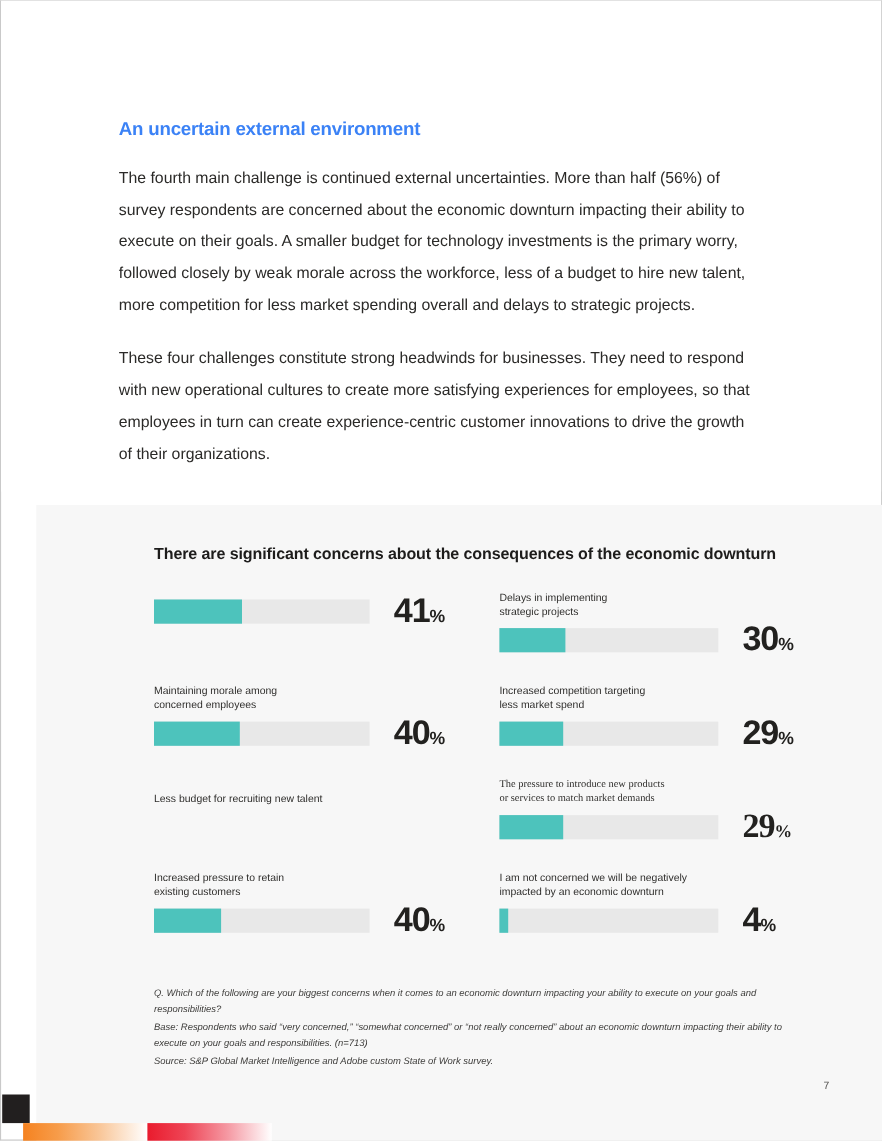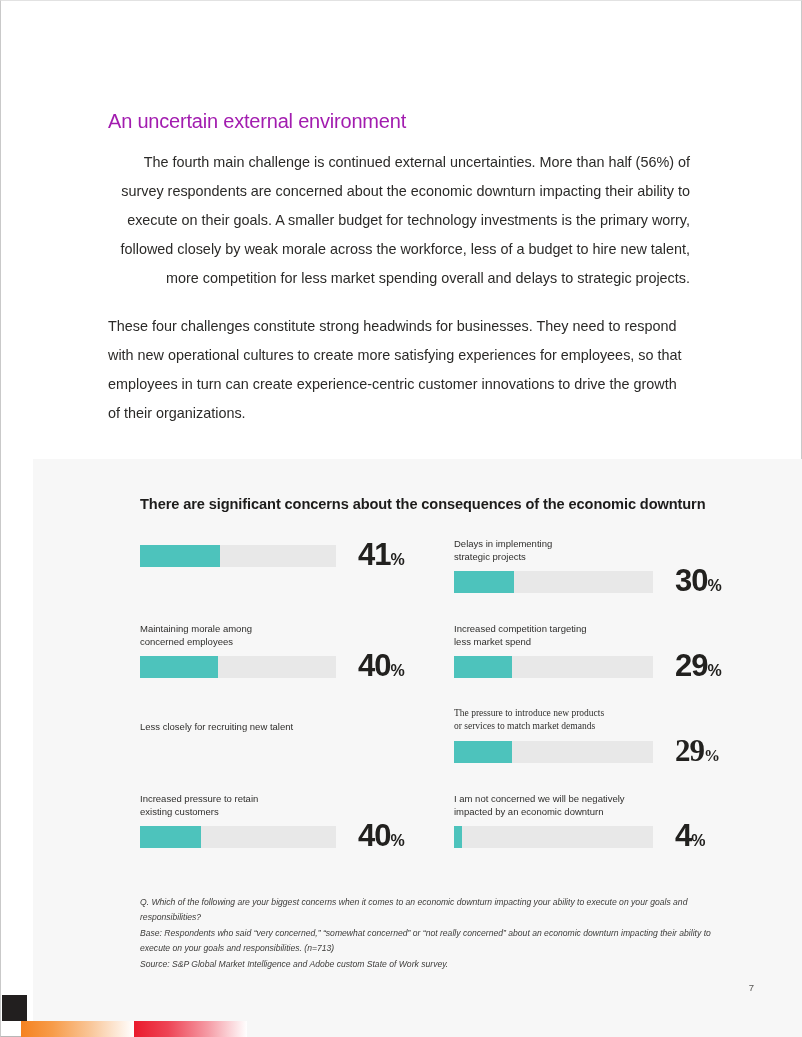--- a/index.html
+++ b/index.html
@@ -34,35 +34,35 @@
     width: 800px;
     height: 446px;
     background: #ffffff;
     box-sizing: border-box;
   }
 
   .heading {
     position: absolute;
     left: 107px;
     top: 96px;
-    font-size: 20px;
-    font-weight: normal;
-    color: #a21caf;
+    font-size: 17px;
+    font-weight: bold;
+    color: #3b82f6;
     letter-spacing: -0.2px;
   }
 
   .para {
     position: absolute;
     left: 107px;
     width: 582px;
     font-size: 14.4px;
     line-height: 29px;
     color: #2b2a28;
   }
-  .para-1 { top: 133px; text-align: right; }
+  .para-1 { top: 133px; }
   .para-2 { top: 297px; }
 
   
   .chart-section {
     position: absolute;
     left: 0;
     top: 458px;
     width: 800px;
     height: 589px;
     background: #f7f7f7;
@@ -227,21 +227,21 @@
             <div class="item-label">Maintaining morale among
 concerned employees</div>
             <div class="bar-row">
               <div class="track">
                 <div class="fill" style="width: 78.4px;"></div>
               </div>
               <div class="value"><span>40</span><span class="pct">%</span></div>
             </div>
           </div>
           <div class="item" style="top: 183px;">
-            <div class="item-label">Less closely for recruiting new talent</div>
+            <div class="item-label">Less budget for recruiting new talent</div>
           </div>
           <div class="item" style="top: 255px;">
             <div class="item-label">Increased pressure to retain
 existing customers</div>
             <div class="bar-row">
               <div class="track">
                 <div class="fill" style="width: 60.76px;"></div>
               </div>
               <div class="value"><span>40</span><span class="pct">%</span></div>
             </div>

